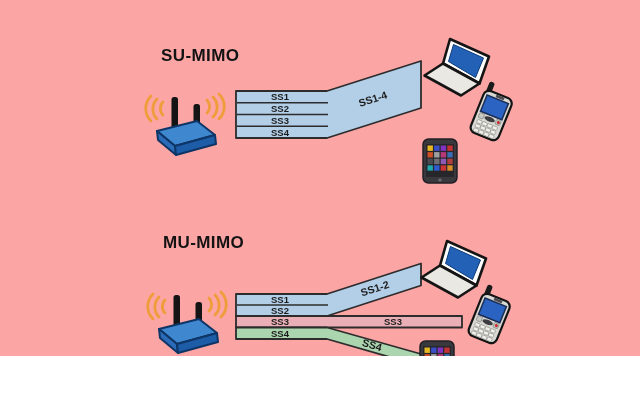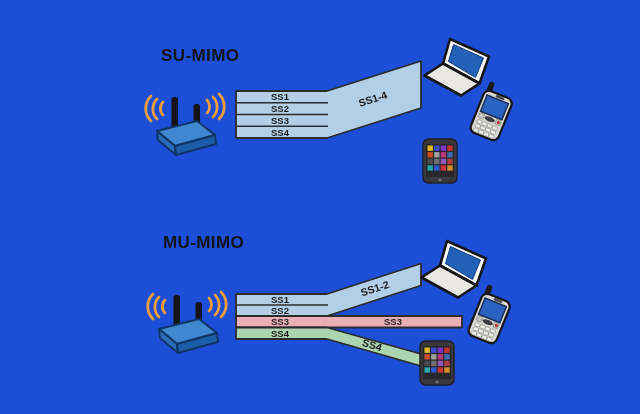--- a/index.html
+++ b/index.html
@@ -1,16 +1,16 @@
 <!DOCTYPE html>
 <html><head>
 <meta charset="utf-8">
 <style>
   html,body{margin:0;padding:0;background:#ffffff;}
-  .stage{width:640px;height:414px;position:relative;background:#1d4ed8;overflow:hidden;}
+  .stage{width:640px;height:356px;position:relative;background:#fca5a5;overflow:hidden;}
   svg{display:block;font-family:"Liberation Sans","DejaVu Sans",sans-serif;}
   .section-title{font-size:17px;font-weight:bold;fill:#131313;letter-spacing:.4px;}
   .stream-label{font-size:9.5px;font-weight:bold;fill:#1c1c1c;text-anchor:middle;}
   .merged-label{font-size:10.5px;font-weight:bold;fill:#1c1c1c;text-anchor:middle;}
   .band{stroke:#2c2c2c;stroke-width:1.8;stroke-linejoin:round;}
   .sep{stroke:#2c2c2c;stroke-width:1.4;}
 </style>
 </head>
 <body>
 

